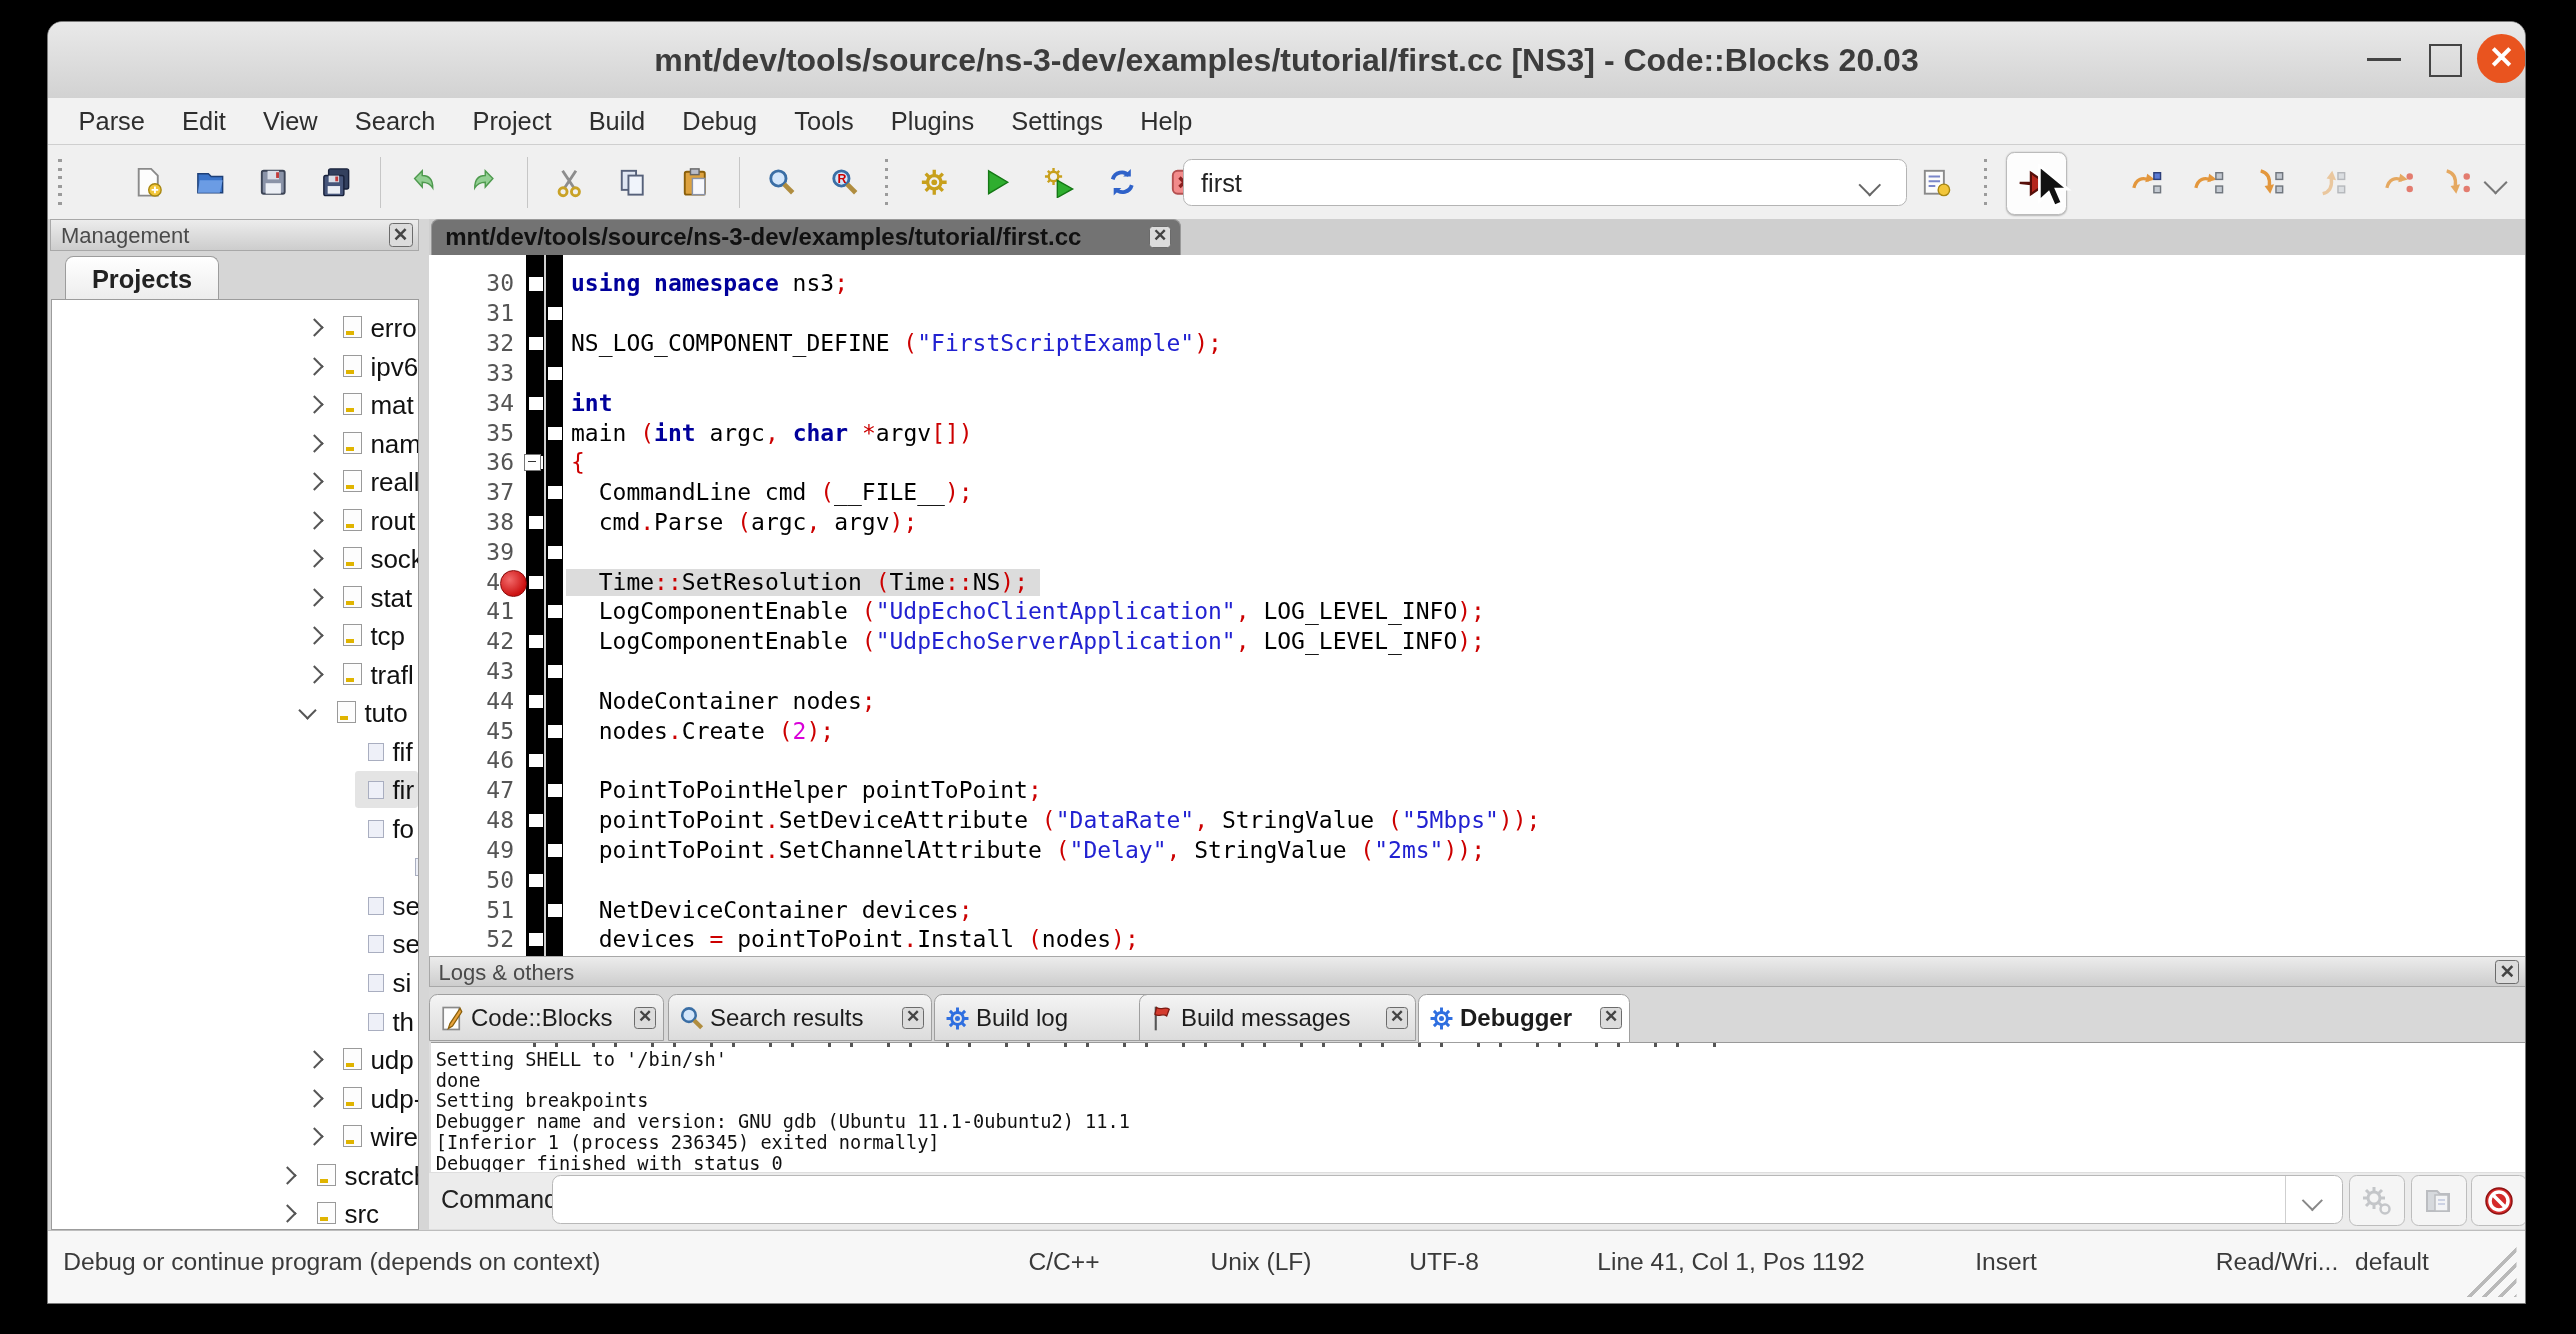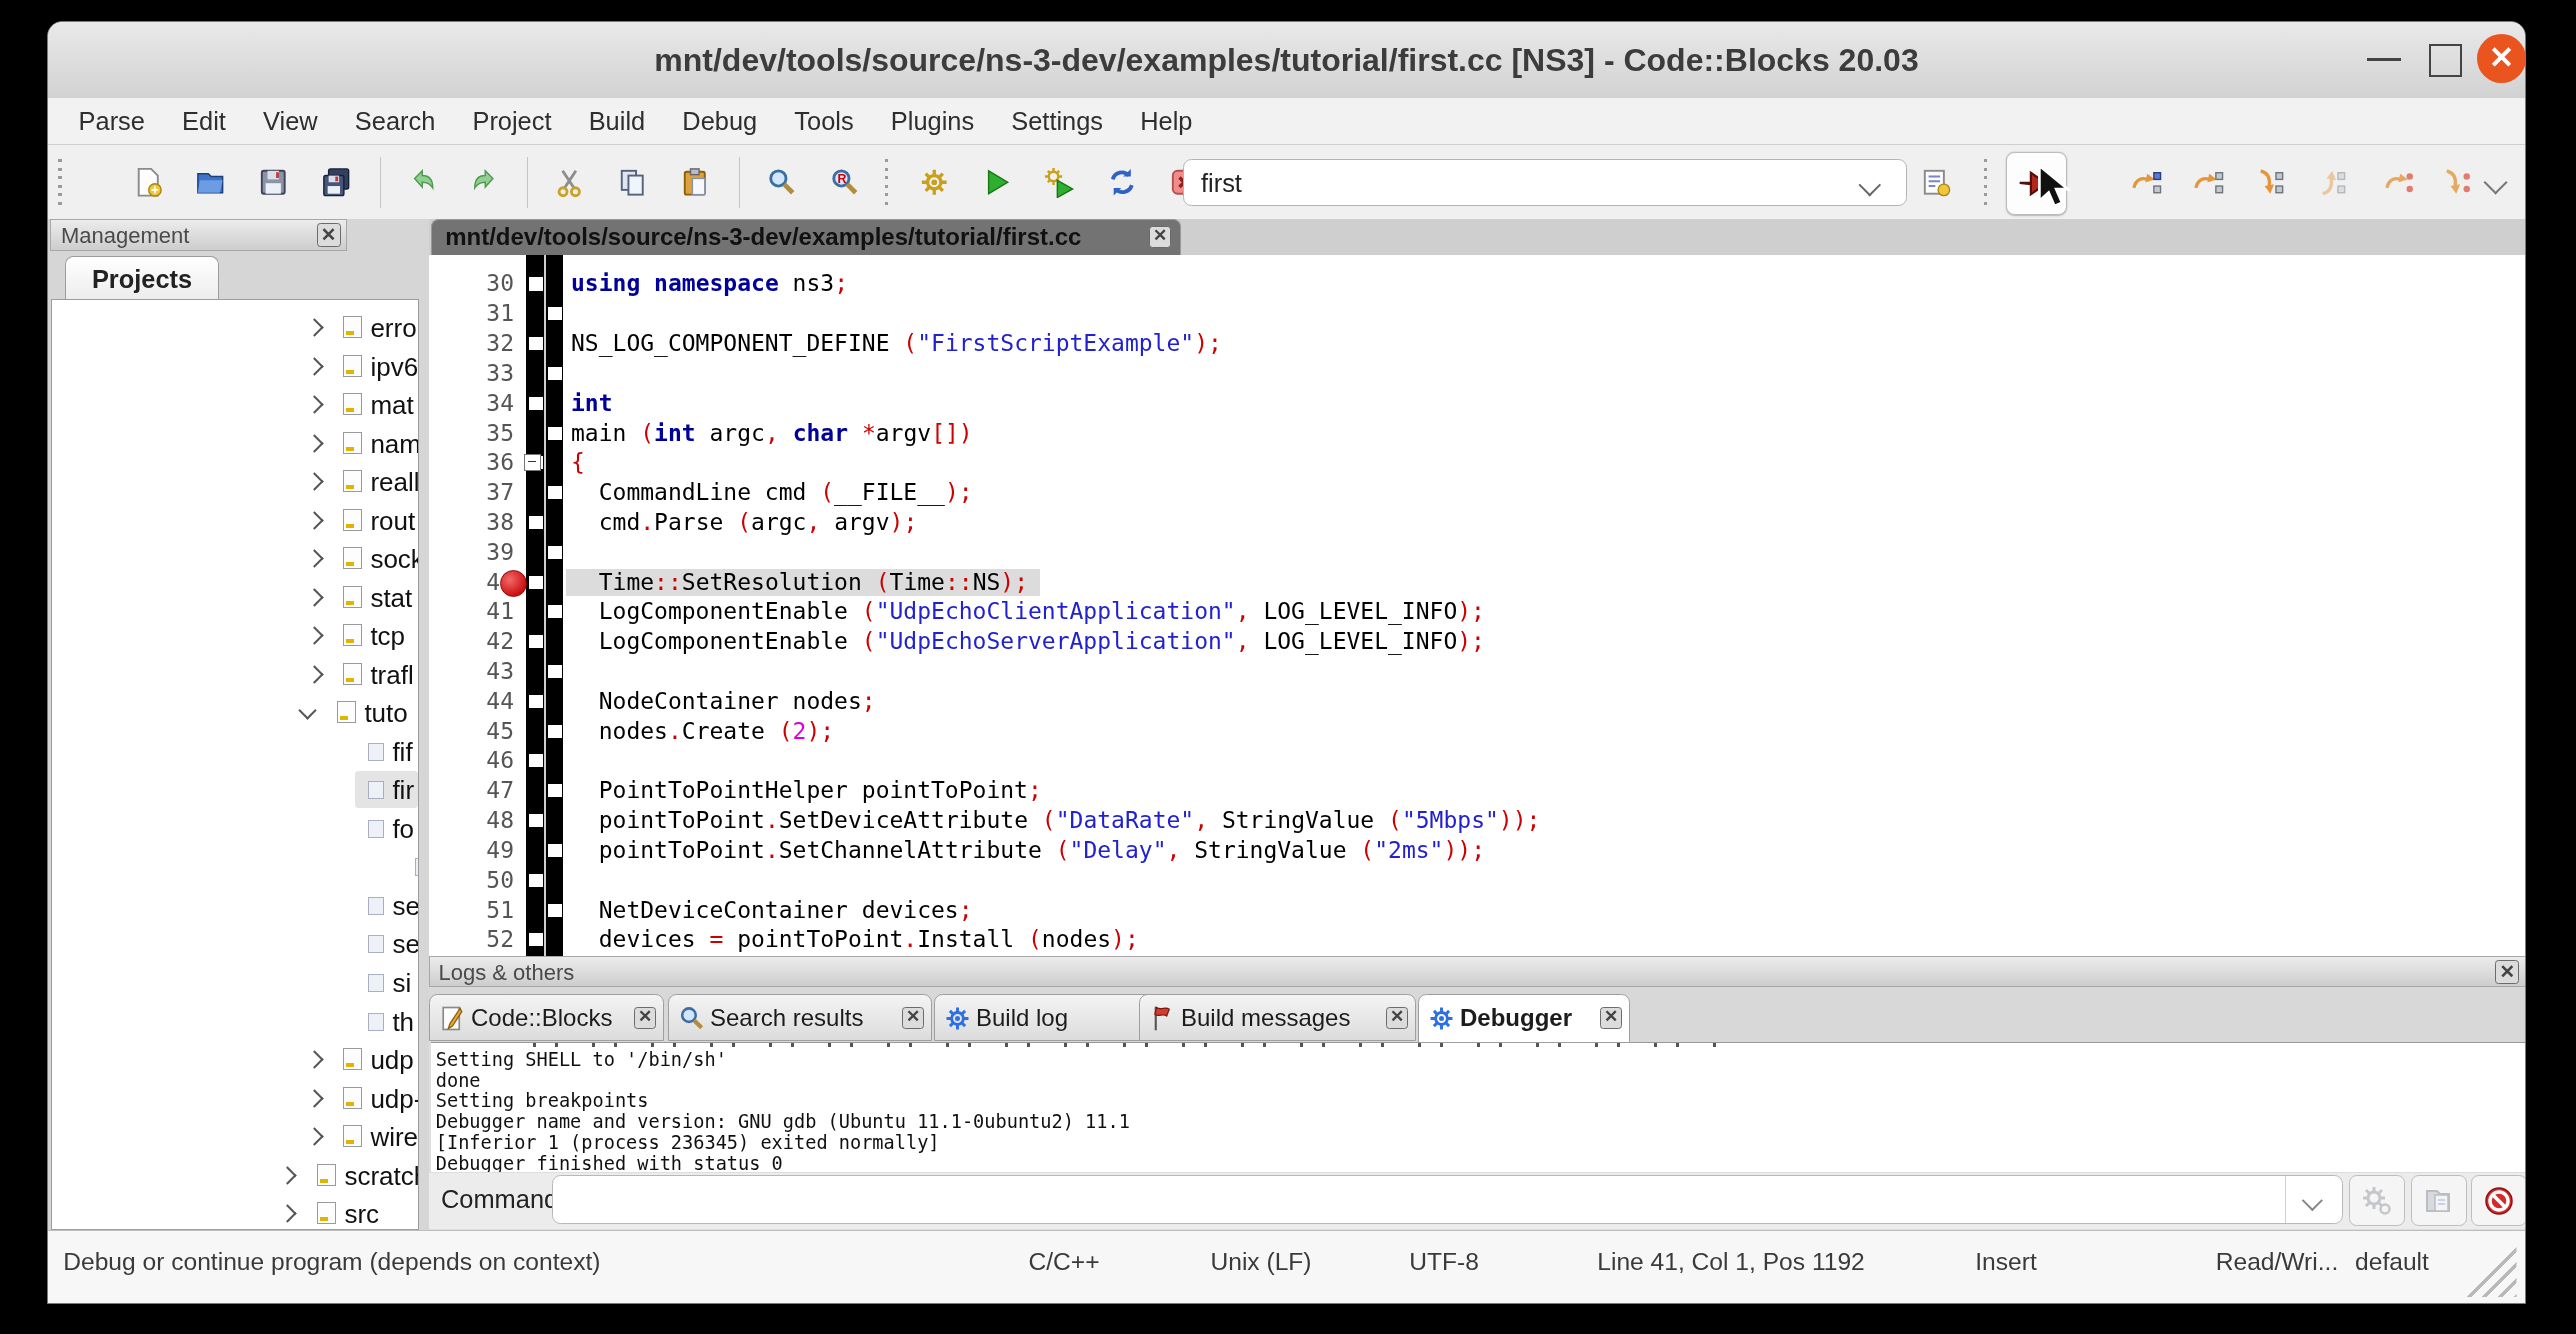--- a/index.html
+++ b/index.html
@@ -41,21 +41,21 @@
   .dbg-btn svg{position:absolute;left:8.5px;top:12px;}
   .cursor-overlay{position:absolute;left:1988px;top:18.6px;z-index:5;}
   .ovf-chev{position:absolute;left:2439px;top:29px;width:15.2px;height:15.2px;
             border-right:2.5px solid #777;border-bottom:2.5px solid #777;transform:rotate(45deg);}
 
   
   .main{position:absolute;left:0;top:197px;width:100%;height:737px;background:#d6d6d6;}
 
   
   .mgmt{position:absolute;left:0;top:0;width:373px;height:737px;}
-  .mgmt-header{position:absolute;left:1.7px;top:0;width:297px;height:32px;
+  .mgmt-header{position:absolute;left:1.7px;top:0;width:369px;height:32px;
                background:linear-gradient(#ececec,#cdcdcd);border:0.8px solid #a8a8a8;box-sizing:border-box;}
   .mgmt-header .t{position:absolute;left:10.2px;top:3.4px;font-size:22px;color:#4a4a4a;}
   .xbox{position:absolute;width:24px;height:24px;border:1.7px solid #6b6b6b;border-radius:3.4px;
         background:#dcdcdc;color:#444;font-size:18.6px;line-height:22px;text-align:center;font-weight:bold;box-sizing:border-box;}
   .mgmt-header .xbox{right:5.1px;top:3.4px;}
   .proj-tab{position:absolute;left:17px;top:37px;width:152px;height:44px;background:linear-gradient(#fff,#ececec);
             border:0.8px solid #9c9c9c;border-bottom:none;border-radius:8.5px 8.5px 0 0;
             font-size:25.4px;font-weight:bold;color:#222;text-align:center;line-height:44px;}
   .tree{position:absolute;left:3.4px;top:80px;width:368px;height:931px;background:#fff;
         border:0.8px solid #9c9c9c;box-sizing:border-box;overflow:hidden;}

